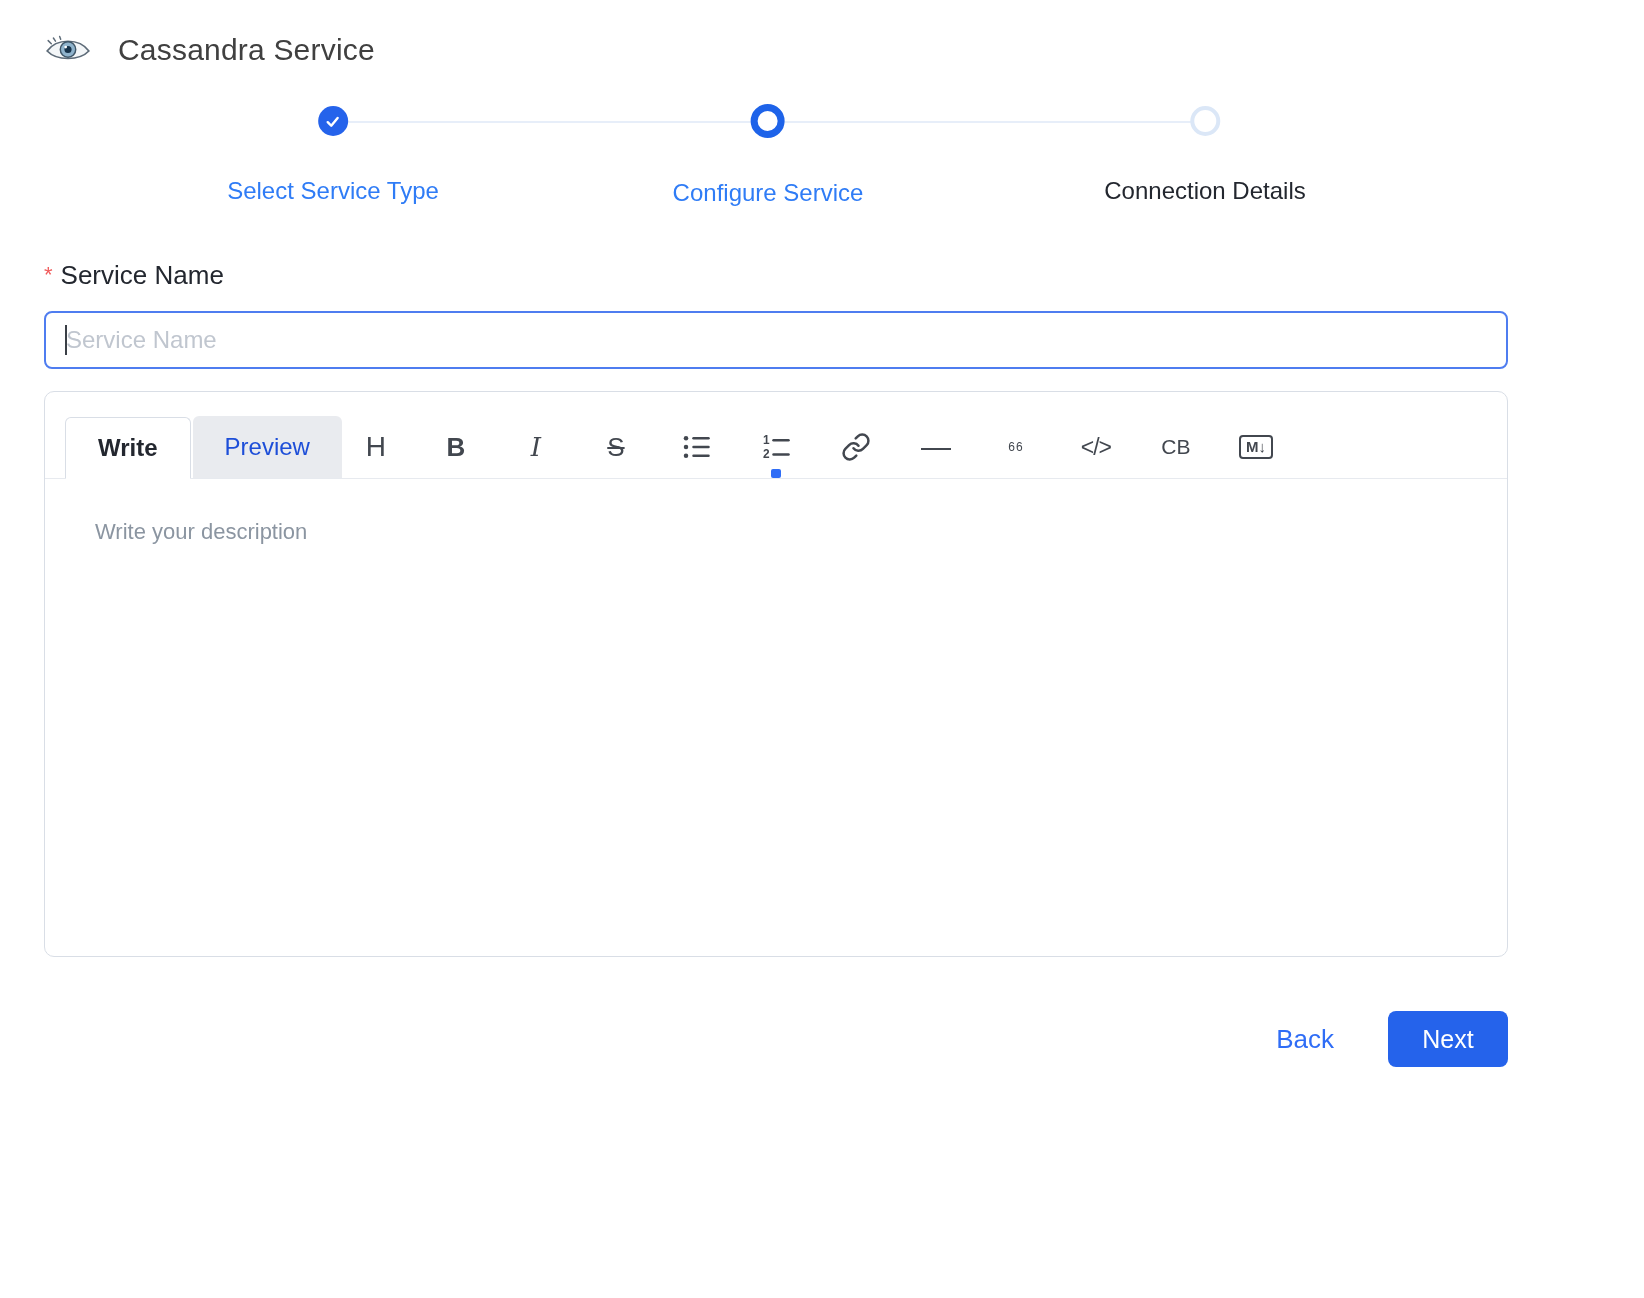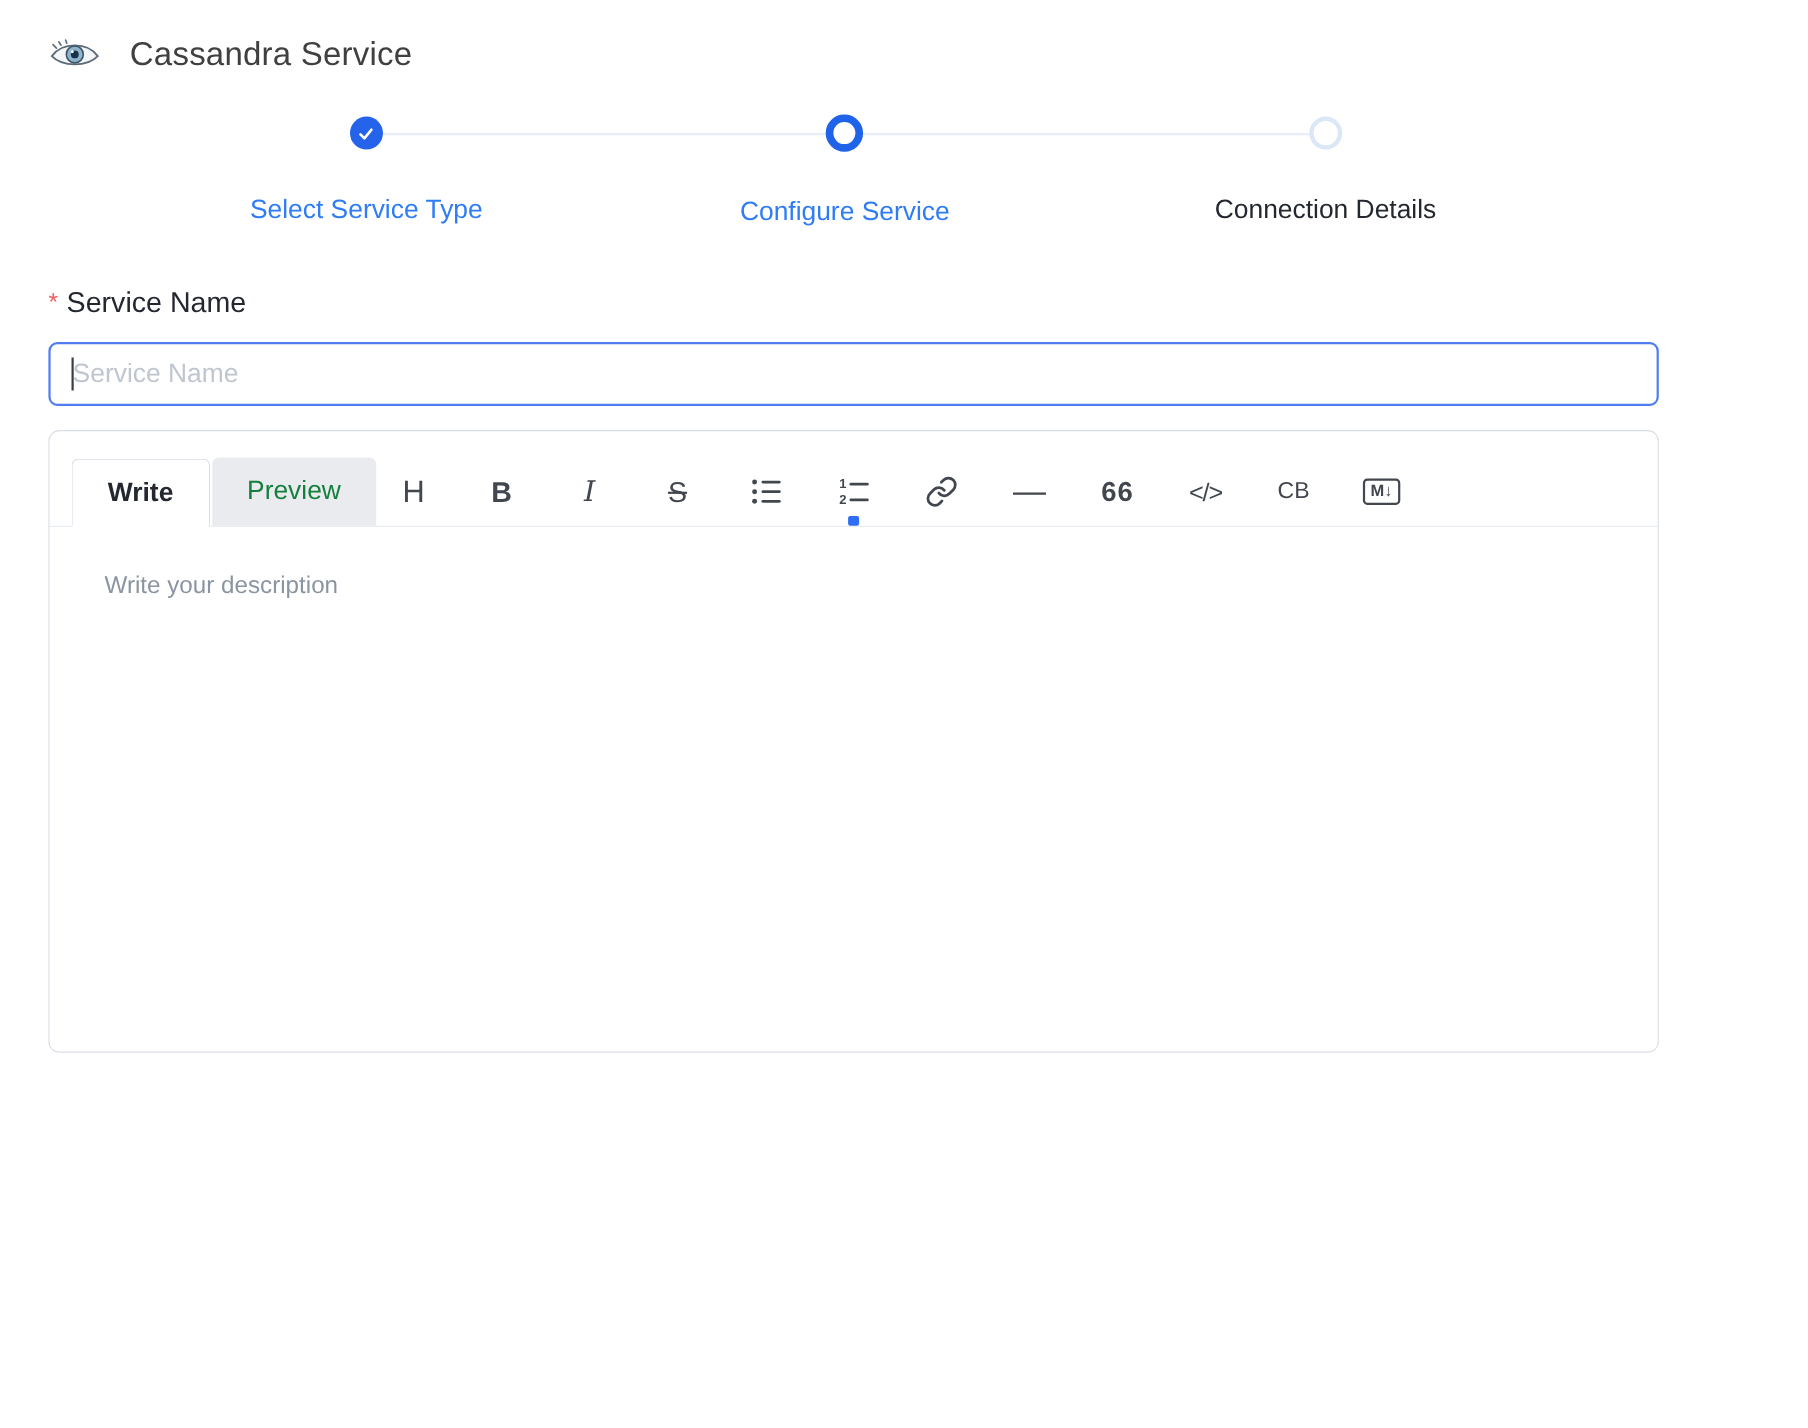--- a/index.html
+++ b/index.html
@@ -49,34 +49,34 @@
     padding:24px 20px 0 20px; border-bottom:1px solid #e7eaef;
   }
   .tab {
     height:62px; display:flex; align-items:center; padding:0 32px;
     font-size:24px; border-radius:6px 6px 0 0; cursor:pointer;
   }
   .tab.active {
     background:#fff; border:1px solid #d9dee6; border-bottom:1px solid #ffffff;
     margin-bottom:-1px; color:#23272f; font-weight:600;
   }
-  .tab.inactive { background:#e9ebef; color:#15803d; margin-left:2px;text-align:right; }
+  .tab.inactive { background:#e9ebef; color:#1d4ed8; margin-left:2px;text-align:right; }
   .tools { display:flex; align-items:center; height:62px; margin-left:14px; gap:40px; }
   .tool {
     background:none; border:none; padding:0; margin:0; cursor:pointer;
     width:40px; height:46px; display:flex; align-items:center; justify-content:center;
     color:#42474f; position:relative;
   }
   .g { color:#42474f; }
   .g.h { font-size:28px; font-weight:500; }
   .g.b { font-size:26px; font-weight:700; }
   .g.i { font-size:26px; font-style:italic; font-family:"DejaVu Serif", serif; }
   .g.s { font-size:26px; font-weight:500; text-decoration:line-through; }
   .g.dash { font-size:30px; font-weight:500; }
-  .g.quote { font-size:25px; font-weight:700; letter-spacing:1px; }
+  .g.quote { font-size:12px; font-weight:400; letter-spacing:1px; }
   .g.code { font-size:23px; font-weight:500; letter-spacing:-1px; }
   .g.cb { font-size:21px; font-weight:400; }
   .g.md {
     border:2px solid #42474f; border-radius:4px; padding:1px 5px;
     font-size:15px; font-weight:700; line-height:18px; white-space:nowrap;
   }
   .tool-dot {
     position:absolute; bottom:-8px; left:50%; transform:translateX(-50%);
     width:10px; height:9px; border-radius:2px; background:#2f6df6;
   }
@@ -204,14 +204,18 @@
           <span class="g md">M↓</span>
         </button>
       </div>
     </div>
 
     <div class="editor-body">
       <textarea class="editor-area" placeholder="Write your description" style=""></textarea>
     </div>
   </div>
 
+  <div class="footer">
+    <button class="back-link">Back</button>
+    <button class="next-btn">Next</button>
+  </div>
 
 </div>
 
 </body></html>

